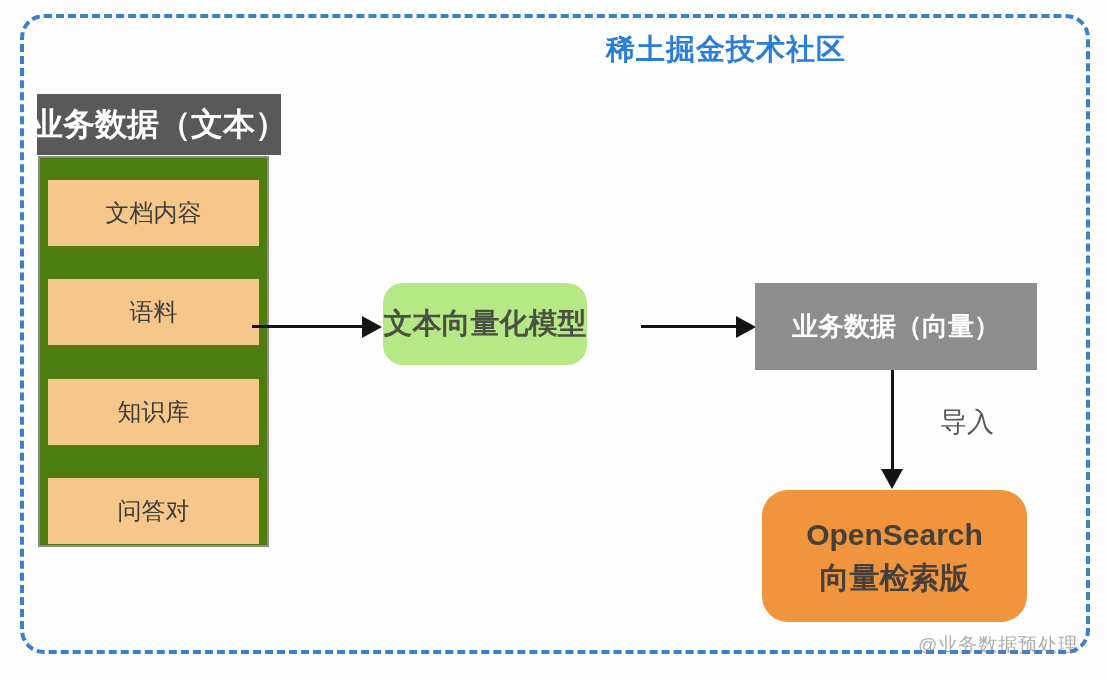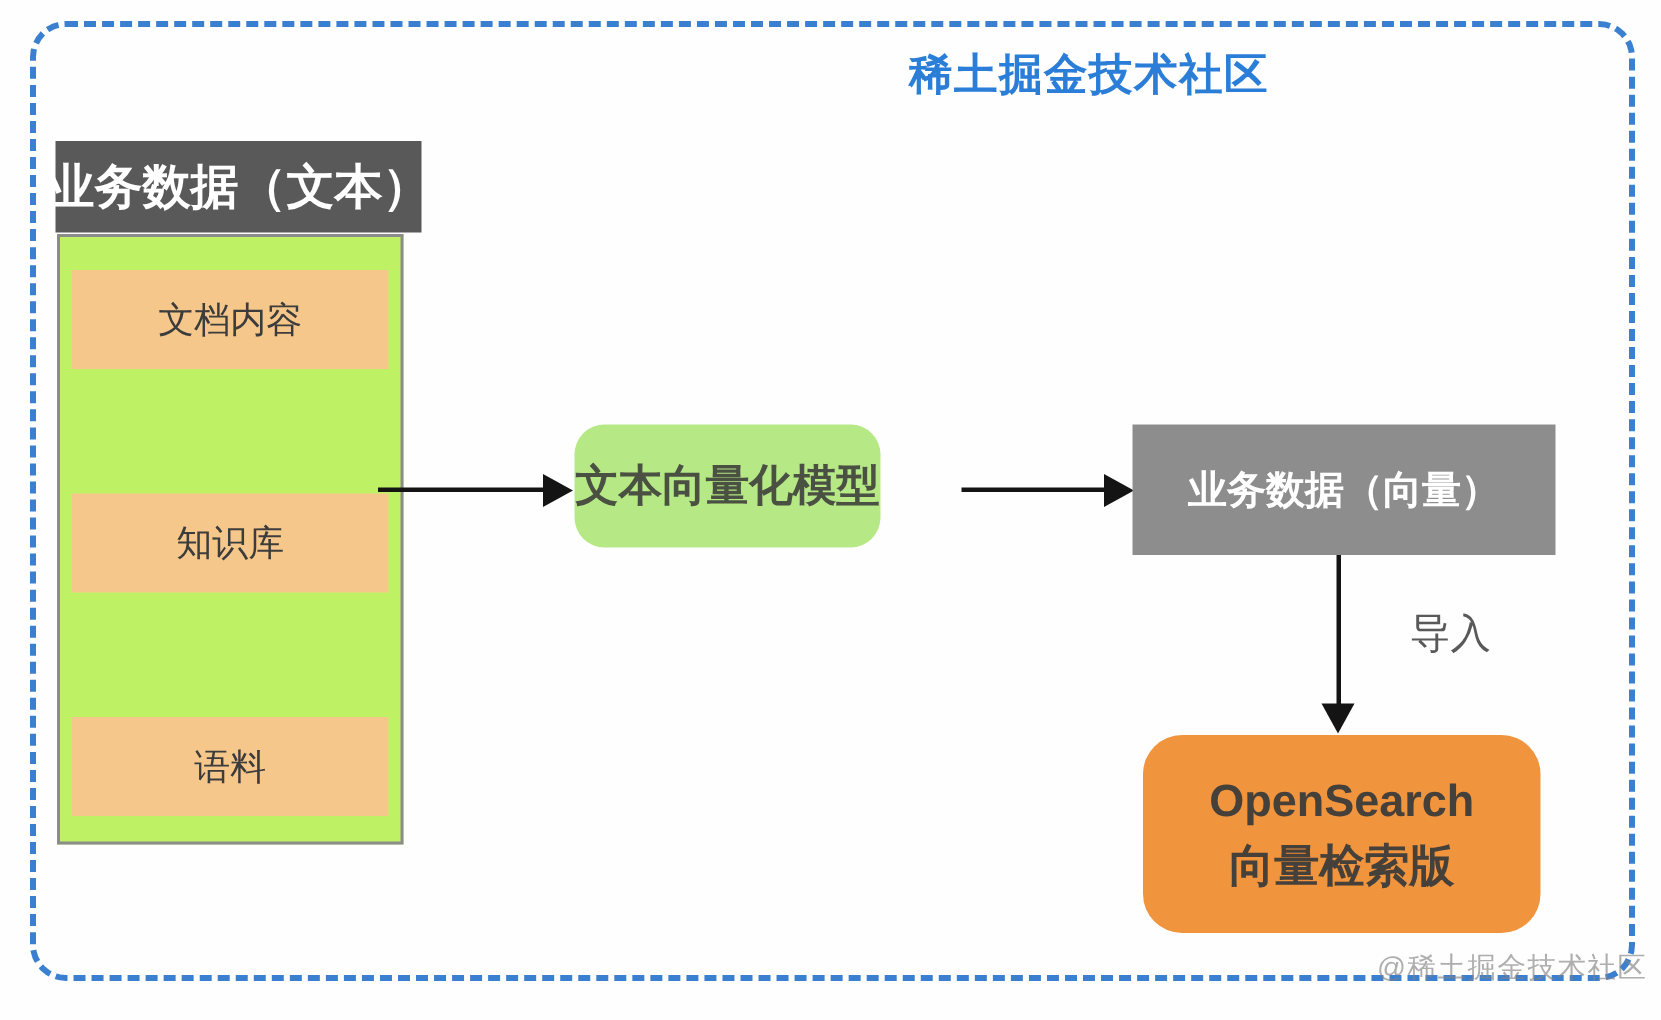--- a/index.html
+++ b/index.html
@@ -40,26 +40,26 @@
     font-size: 32px;
     font-weight: bold;
     display: flex; align-items: center; justify-content: center;
     white-space: nowrap;
   }
 
   .src-container {
     position: absolute;
     left: 38px; top: 156px;
     width: 211px; height: 364px;
-    background: #bef264;
+    background: #4d7c0f;
     border: 2px solid #8c8c8c;
     display: flex;
     flex-direction: column;
     justify-content: space-between;
-    padding: 22px 8px 17px 8px;
+    padding: 22px 8px 1px 8px;
     box-sizing: content-box;
   }
 
   .src-item {
     height: 66px;
     background: #f6c78b;
     color: #3c3c3c;
     font-size: 24px;
     font-weight: 500;
     display: flex; align-items: center; justify-content: center;
@@ -146,22 +146,23 @@
 <div class="canvas">
 
   <div class="border-frame"></div>
 
   <div class="title">稀土掘金技术社区</div>
 
   <div class="src-header">业务数据（文本）</div>
 
   <div class="src-container">
     <div class="src-item">文档内容</div>
+    <div class="src-item">语料</div>
     <div class="src-item">知识库</div>
-    <div class="src-item">语料</div>
+    <div class="src-item">问答对</div>
   </div>
 
   <div>
     <div class="arrow-line-h" style="left:252px; top:325px; width:112px;"></div>
     <div class="arrow-head-right" style="left:362px; top:316px;"></div>
   </div>
 
   <div class="model-node">文本向量化模型</div>
 
   <div>
@@ -176,15 +177,15 @@
     <div class="arrow-head-down" style="left:881px; top:469px;"></div>
   </div>
 
   <div class="import-label">导入</div>
 
   <div class="target-node">
     <div>OpenSearch</div>
     <div>向量检索版</div>
   </div>
 
-  <div class="watermark">@稀土掘金技术社区</div>
+  <div class="watermark">@业务数据预处理</div>
 
 </div>
 
 </body></html>

